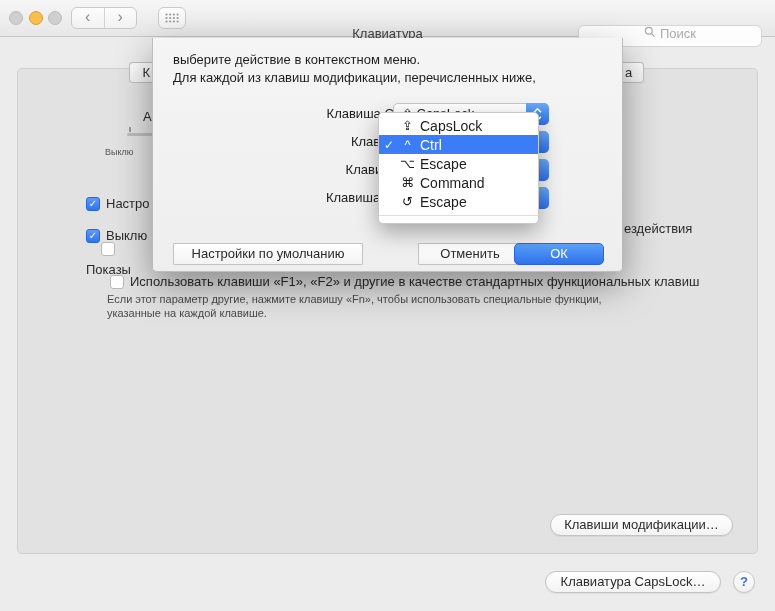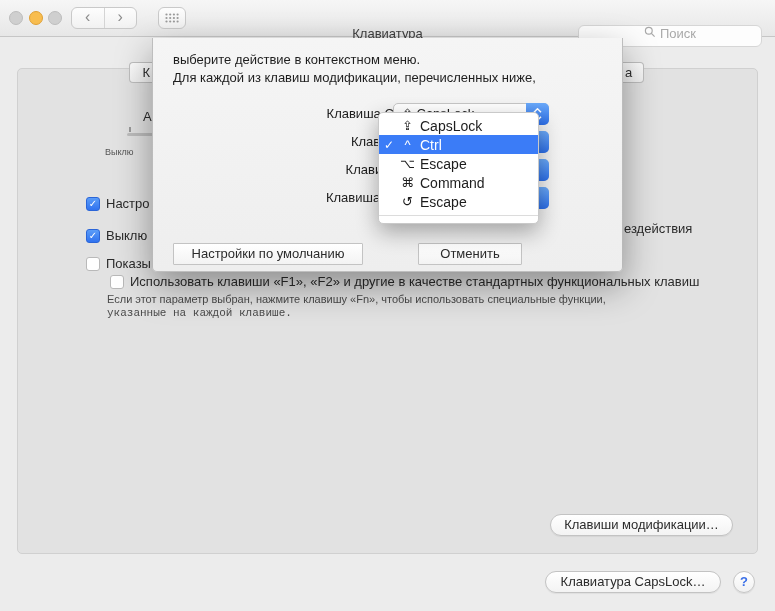--- a/index.html
+++ b/index.html
@@ -48,23 +48,23 @@
 
   
   .cbrow { position:absolute; z-index:2; display:flex; align-items:center; gap:6px; }
   .cbrow .box { width:14px; height:14px; border-radius:3px; flex:0 0 auto;
     display:flex; align-items:center; justify-content:center; }
   .box.on  { background:linear-gradient(#5a9cf8,#3072ef); border:1px solid #2a65d8;
     color:#fff; font-size:10px; font-weight:bold; line-height:1; }
   .box.off { background:#ffffff; border:1px solid #b9b9b9; color:transparent; }
   .cbrow .lbl { font-size:13px; color:#2b2b2b; white-space:nowrap; }
   .cb1 { left:86px; top:196px; } .cb2 { left:86px; top:228px; }
-  .cb3 { left:86px; top:256px; } .cb4 { left:86px; top:274px;margin-left:24px; }
+  .cb3 { left:86px; top:242px;flex-direction:column; } .cb4 { left:86px; top:274px;margin-left:24px; }
   .note { position:absolute; left:107px; font-size:11px; color:#4a4a4a; z-index:2; white-space:nowrap; }
-  .note1 { top:293px; } .note2 { top:307px;font-family:Liberation Mono, monospace; }
+  .note1 { top:293px; } .note2 { top:307px; }
 
   
   .pushbtn { background:linear-gradient(#ffffff,#f3f3f3); border:1px solid #c3c3c3; border-radius:11px;
     font-size:13px; color:#2b2b2b; text-align:center; line-height:20px;
     box-shadow:0 1px 1px rgba(0,0,0,0.06); position:absolute; }
   .btn-modkeys { left:550px; top:514px; width:183px; height:22px; z-index:2; }
   .btn-bt { left:545px; top:571px; width:176px; height:22px; z-index:2; }
   .helpbtn { position:absolute; left:733px; top:571px; width:22px; height:22px; border-radius:50%;
     background:linear-gradient(#ffffff,#f1f1f1); border:1px solid #c6c6c6;
     color:#3a6fe8; font-size:13px; font-weight:bold; text-align:center; line-height:20px; z-index:2;
@@ -172,21 +172,21 @@
   <span class="lbl">Выклю</span>
 </div>
 <div class="cbrow cb3">
   <div class="box off"></div>
   <span class="lbl">Показы</span>
 </div>
 <div class="cbrow cb4">
   <div class="box off"></div>
   <span class="lbl">Использовать клавиши «F1», «F2» и другие в качестве стандартных функциональных клавиш</span>
 </div>
-<div class="note note1">Если этот параметр выбран, нажмите клавишу «Fn», чтобы использовать специальные функции,</div>
+<div class="note note1">Если этот параметр другие, нажмите клавишу «Fn», чтобы использовать специальные функции,</div>
 <div class="note note2">указанные на каждой клавише.</div>
 
 <div class="pushbtn btn-modkeys">Клавиши модификации…</div>
 <div class="pushbtn btn-bt">Клавиатура CapsLock…</div>
 <div class="helpbtn">?</div>
 
 <div class="sheet">
   <div class="sheet-header">
     <div>выберите действие в контекстном меню.</div>
     <div>Для каждой из клавиш модификации, перечисленных ниже,</div>
@@ -211,20 +211,21 @@
   </div>
   <div class="popup rowy3">
     <span class="cap"></span>
   </div>
   <div class="popup rowy4">
     <span class="cap"></span>
   </div>
 
   <div class="sheetbtn btn-defaults">Настройки по умолчанию</div>
   <div class="sheetbtn btn-cancel">Отменить</div>
+  <div class="btn-ok">ОК</div>
 </div>
 
 <div class="menu">
   <div class="mi">
     <span class="chk"></span>
     <span class="gly">⇪</span>
     <span class="mlabel">CapsLock</span>
   </div>
   <div class="mi sel">
     <span class="chk">✓</span>

